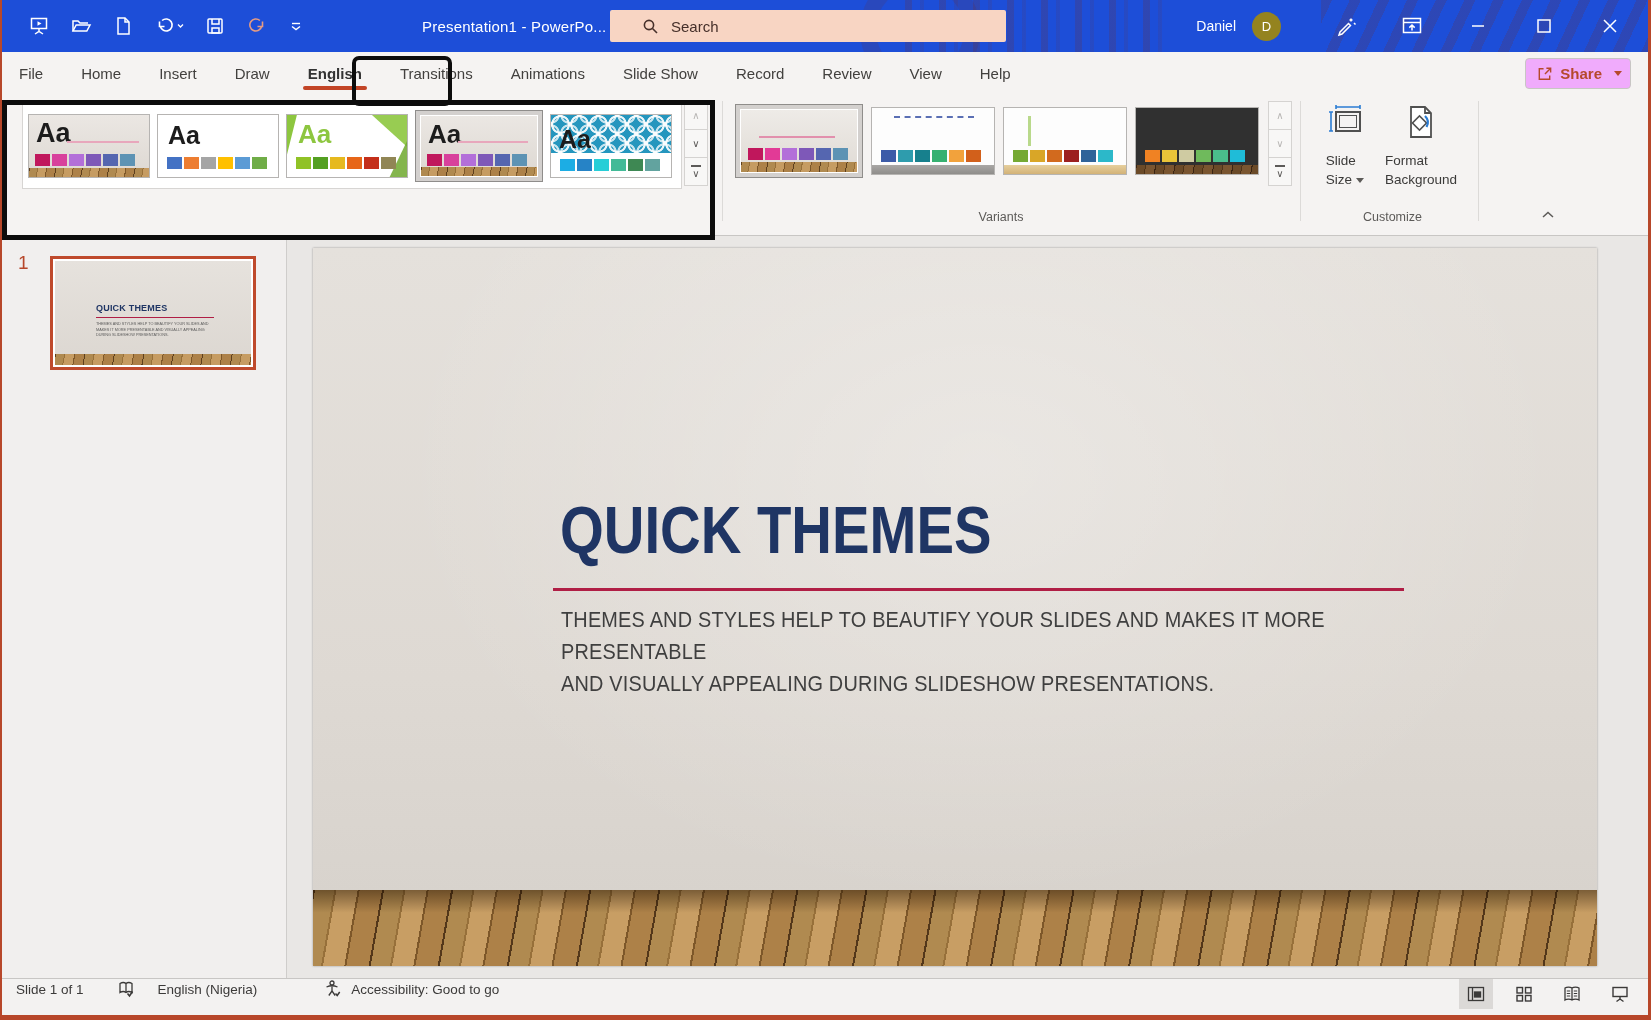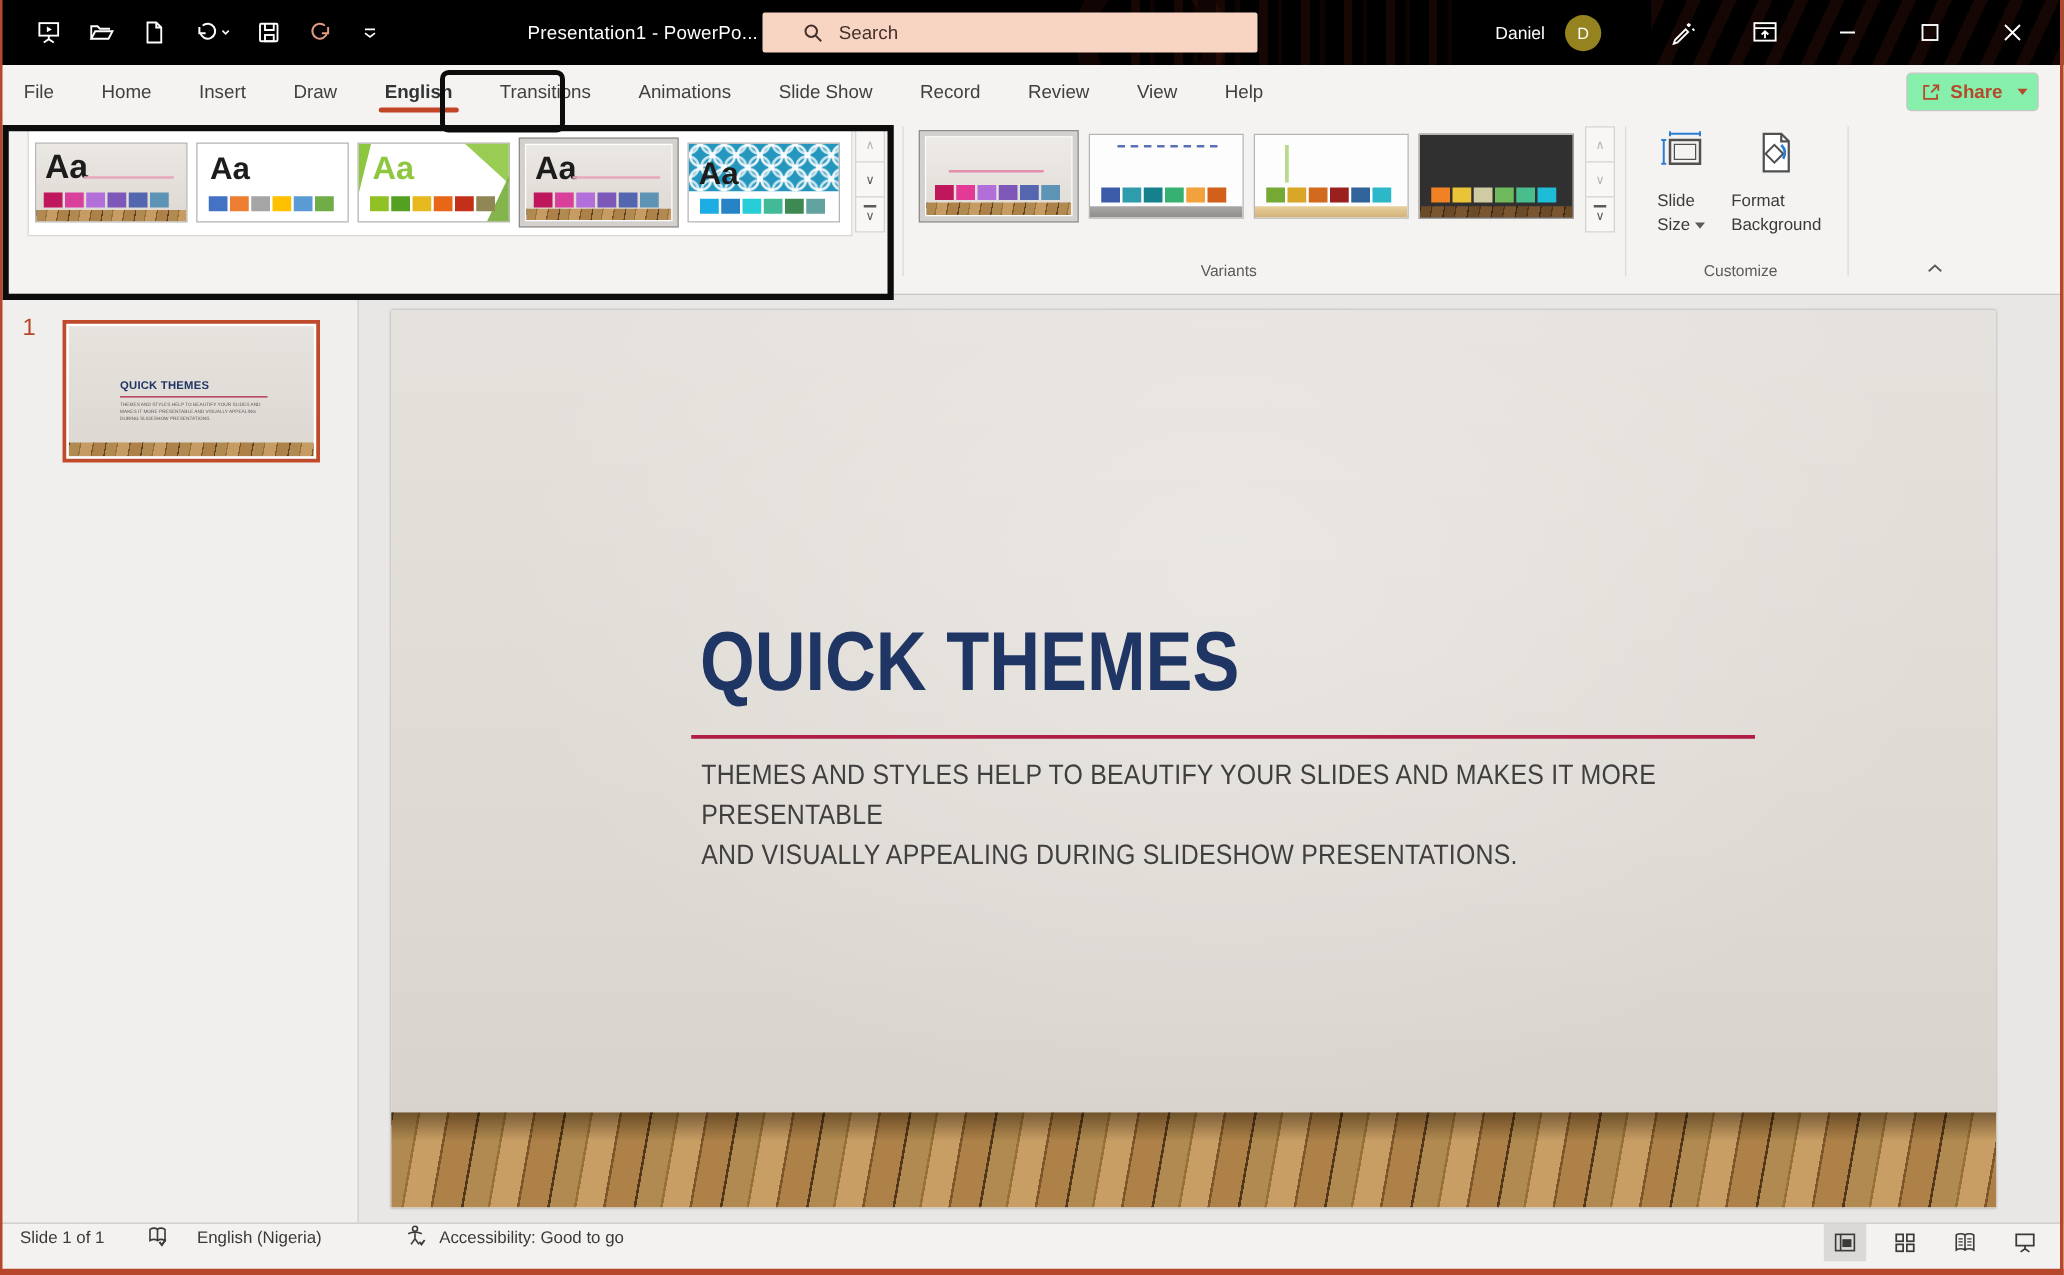--- a/index.html
+++ b/index.html
@@ -4,41 +4,41 @@
 <style>
   * { margin:0; padding:0; box-sizing:border-box; }
   html,body { width:1651px; height:1020px; overflow:hidden; }
   body { font-family:"Liberation Sans", sans-serif; background:#e9e7e5; position:relative; }
   svg { display:block; }
 
   
   .frame { position:absolute; inset:0; border-left:2px solid #b7472a; border-right:3px solid #b7472a; border-bottom:5px solid #b7472a; pointer-events:none; z-index:90; }
 
   
-  .titlebar { position:relative; height:52px; background:#000000; display:flex; align-items:center; overflow:hidden; }
+  .titlebar { position:relative; height:52px; background:#1d4ed8; display:flex; align-items:center; overflow:hidden; }
   .deco { position:absolute; top:0; bottom:0; opacity:.35; pointer-events:none; }
   .deco.bars { left:905px; width:260px; background:repeating-linear-gradient(90deg, rgba(122,38,20,.55) 0 7px, transparent 7px 15px, rgba(122,38,20,.3) 15px 19px, transparent 19px 34px); }
   .deco.diag { right:0; width:330px; background:repeating-linear-gradient(115deg, rgba(122,38,20,.5) 0 10px, transparent 10px 26px); }
   .deco.circ { left:860px; top:-30px; width:120px; height:120px; border:16px solid rgba(122,38,20,.4); border-radius:50%; }
   .qat { display:flex; align-items:center; gap:20px; margin-left:28px; z-index:2; }
   .qat .qbtn { display:flex; align-items:center; }
   .doc-title { color:#fff; font-size:15px; margin-left:118px; white-space:nowrap; z-index:2; letter-spacing:.2px; }
   .searchbox { position:absolute; left:610px; top:10px; width:396px; height:32px; background:#f8d5c3; border-radius:2px; display:flex; align-items:center; gap:12px; padding-left:32px; z-index:2; }
   .searchbox .stext { font-size:15px; color:#46302a; }
   .tb-right { position:absolute; right:18px; top:0; height:52px; display:flex; align-items:center; z-index:2; }
   .uname { color:#fff; font-size:14px; margin-right:16px; }
   .avatar { width:29px; height:29px; border-radius:50%; background:#94831f; color:#fff; font-size:13px; display:flex; align-items:center; justify-content:center; margin-right:42px; }
   .tbicon { width:46px; height:52px; display:flex; align-items:center; justify-content:center; margin-left:20px; }
 
   
   .menubar { height:43px; background:#f5f3f2; display:flex; align-items:stretch; position:relative; }
   .tab { display:flex; align-items:center; padding:0 19px; font-size:15px; color:#42403e; position:relative; cursor:default; }
   .tab.active { font-weight:bold; color:#333; }
   .tab.active .underline { position:absolute; left:14px; right:14px; bottom:5px; height:4px; background:#c24426; border-radius:2px; }
-  .share-wrap { position:absolute; right:20px; top:6px; height:31px; display:flex; align-items:center; background:#86efac; border:1px solid #c8c6c4; border-radius:4px; padding:0 8px 0 10px; }
+  .share-wrap { position:absolute; right:20px; top:6px; height:31px; display:flex; align-items:center; background:#f0abfc; border:1px solid #c8c6c4; border-radius:4px; padding:0 8px 0 10px; }
   .share-label { color:#b5492c; font-size:15px; font-weight:bold; margin:0 8px 0 7px; }
 
   
   .ribbon { height:141px; background:#f5f3f2; position:relative; border-bottom:1px solid #c8c6c4; }
   .grouplabel { position:absolute; font-size:12.5px; color:#5c5a58; text-align:center; top:115px; }
   .vsep { position:absolute; top:6px; height:120px; width:1px; background:#dcdad8; }
 
   .gallery { position:absolute; background:#fff; border:1px solid #d7d5d3; display:flex; align-items:center; }
   .cell { position:relative; border:1px solid #b6b4b2; background:#fff; overflow:hidden;padding-left:13px; }
   .selwrap { border:1px solid #8f8d8b; background:#d3d0ce; padding:4px; }
@@ -411,21 +411,21 @@
       <div class="floor" style="height:9px;"></div>
     </div>
   </div>
 
   <div class="scrollcol" style="left:1268px; top:7px;">
     <div class="scrollbtn dim">∧</div>
     <div class="scrollbtn dim">∨</div>
     <div class="scrollbtn"><span class="bar"></span>∨</div>
   </div>
 
-  <div class="grouplabel" style="left:705px; width:556px;">Variants</div>
+  <div class="grouplabel" style="left:723px; width:556px;">Variants</div>
 
   <div class="vsep" style="left:1300px;"></div>
 
   <div class="bigbtn" style="left:1302px;">
     <span>
       <svg width="40" height="40" viewBox="0 0 40 40" fill="none">
         <rect x="11" y="9" width="24" height="19" stroke="#505050" stroke-width="2"></rect>
         <rect x="14.5" y="12.5" width="17" height="12" stroke="#505050" stroke-width="1"></rect>
         <path d="M6 9 v19 M4 9 h4 M4 28 h4" stroke="#2b7cd3" stroke-width="1.6"></path>
         <path d="M11 4 h24 M11 2 v4 M35 2 v4" stroke="#2b7cd3" stroke-width="1.6"></path>

